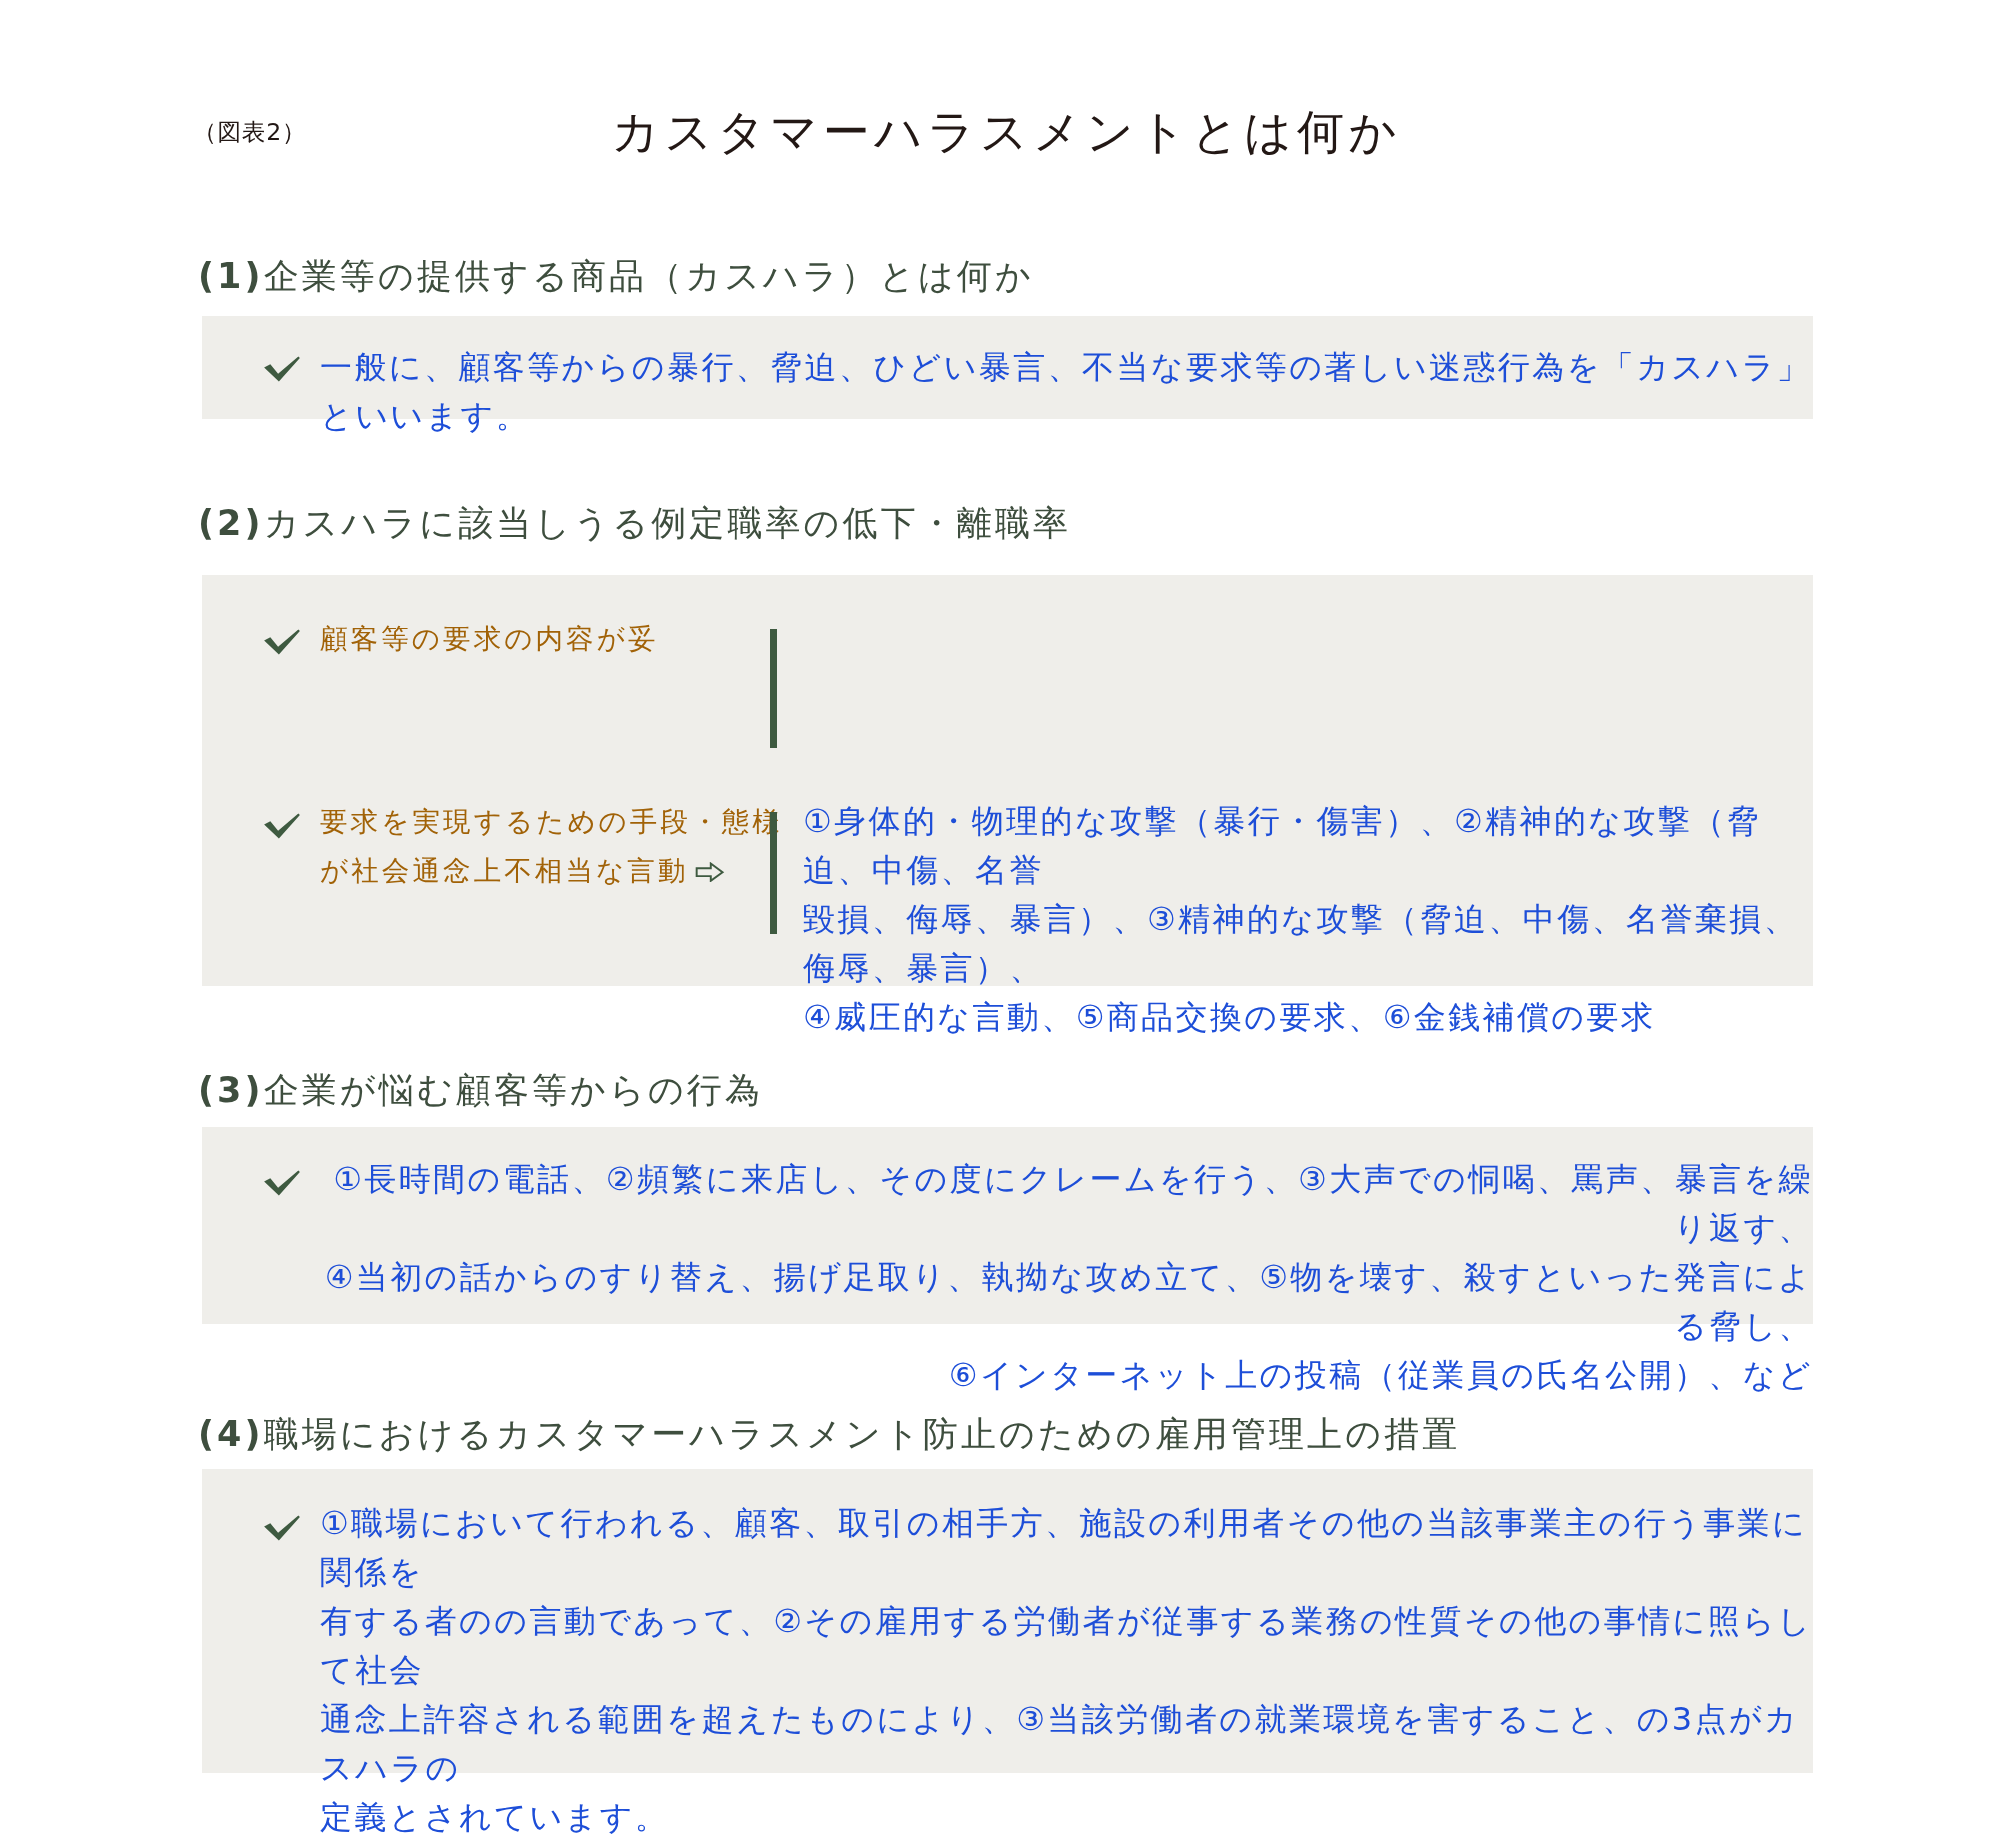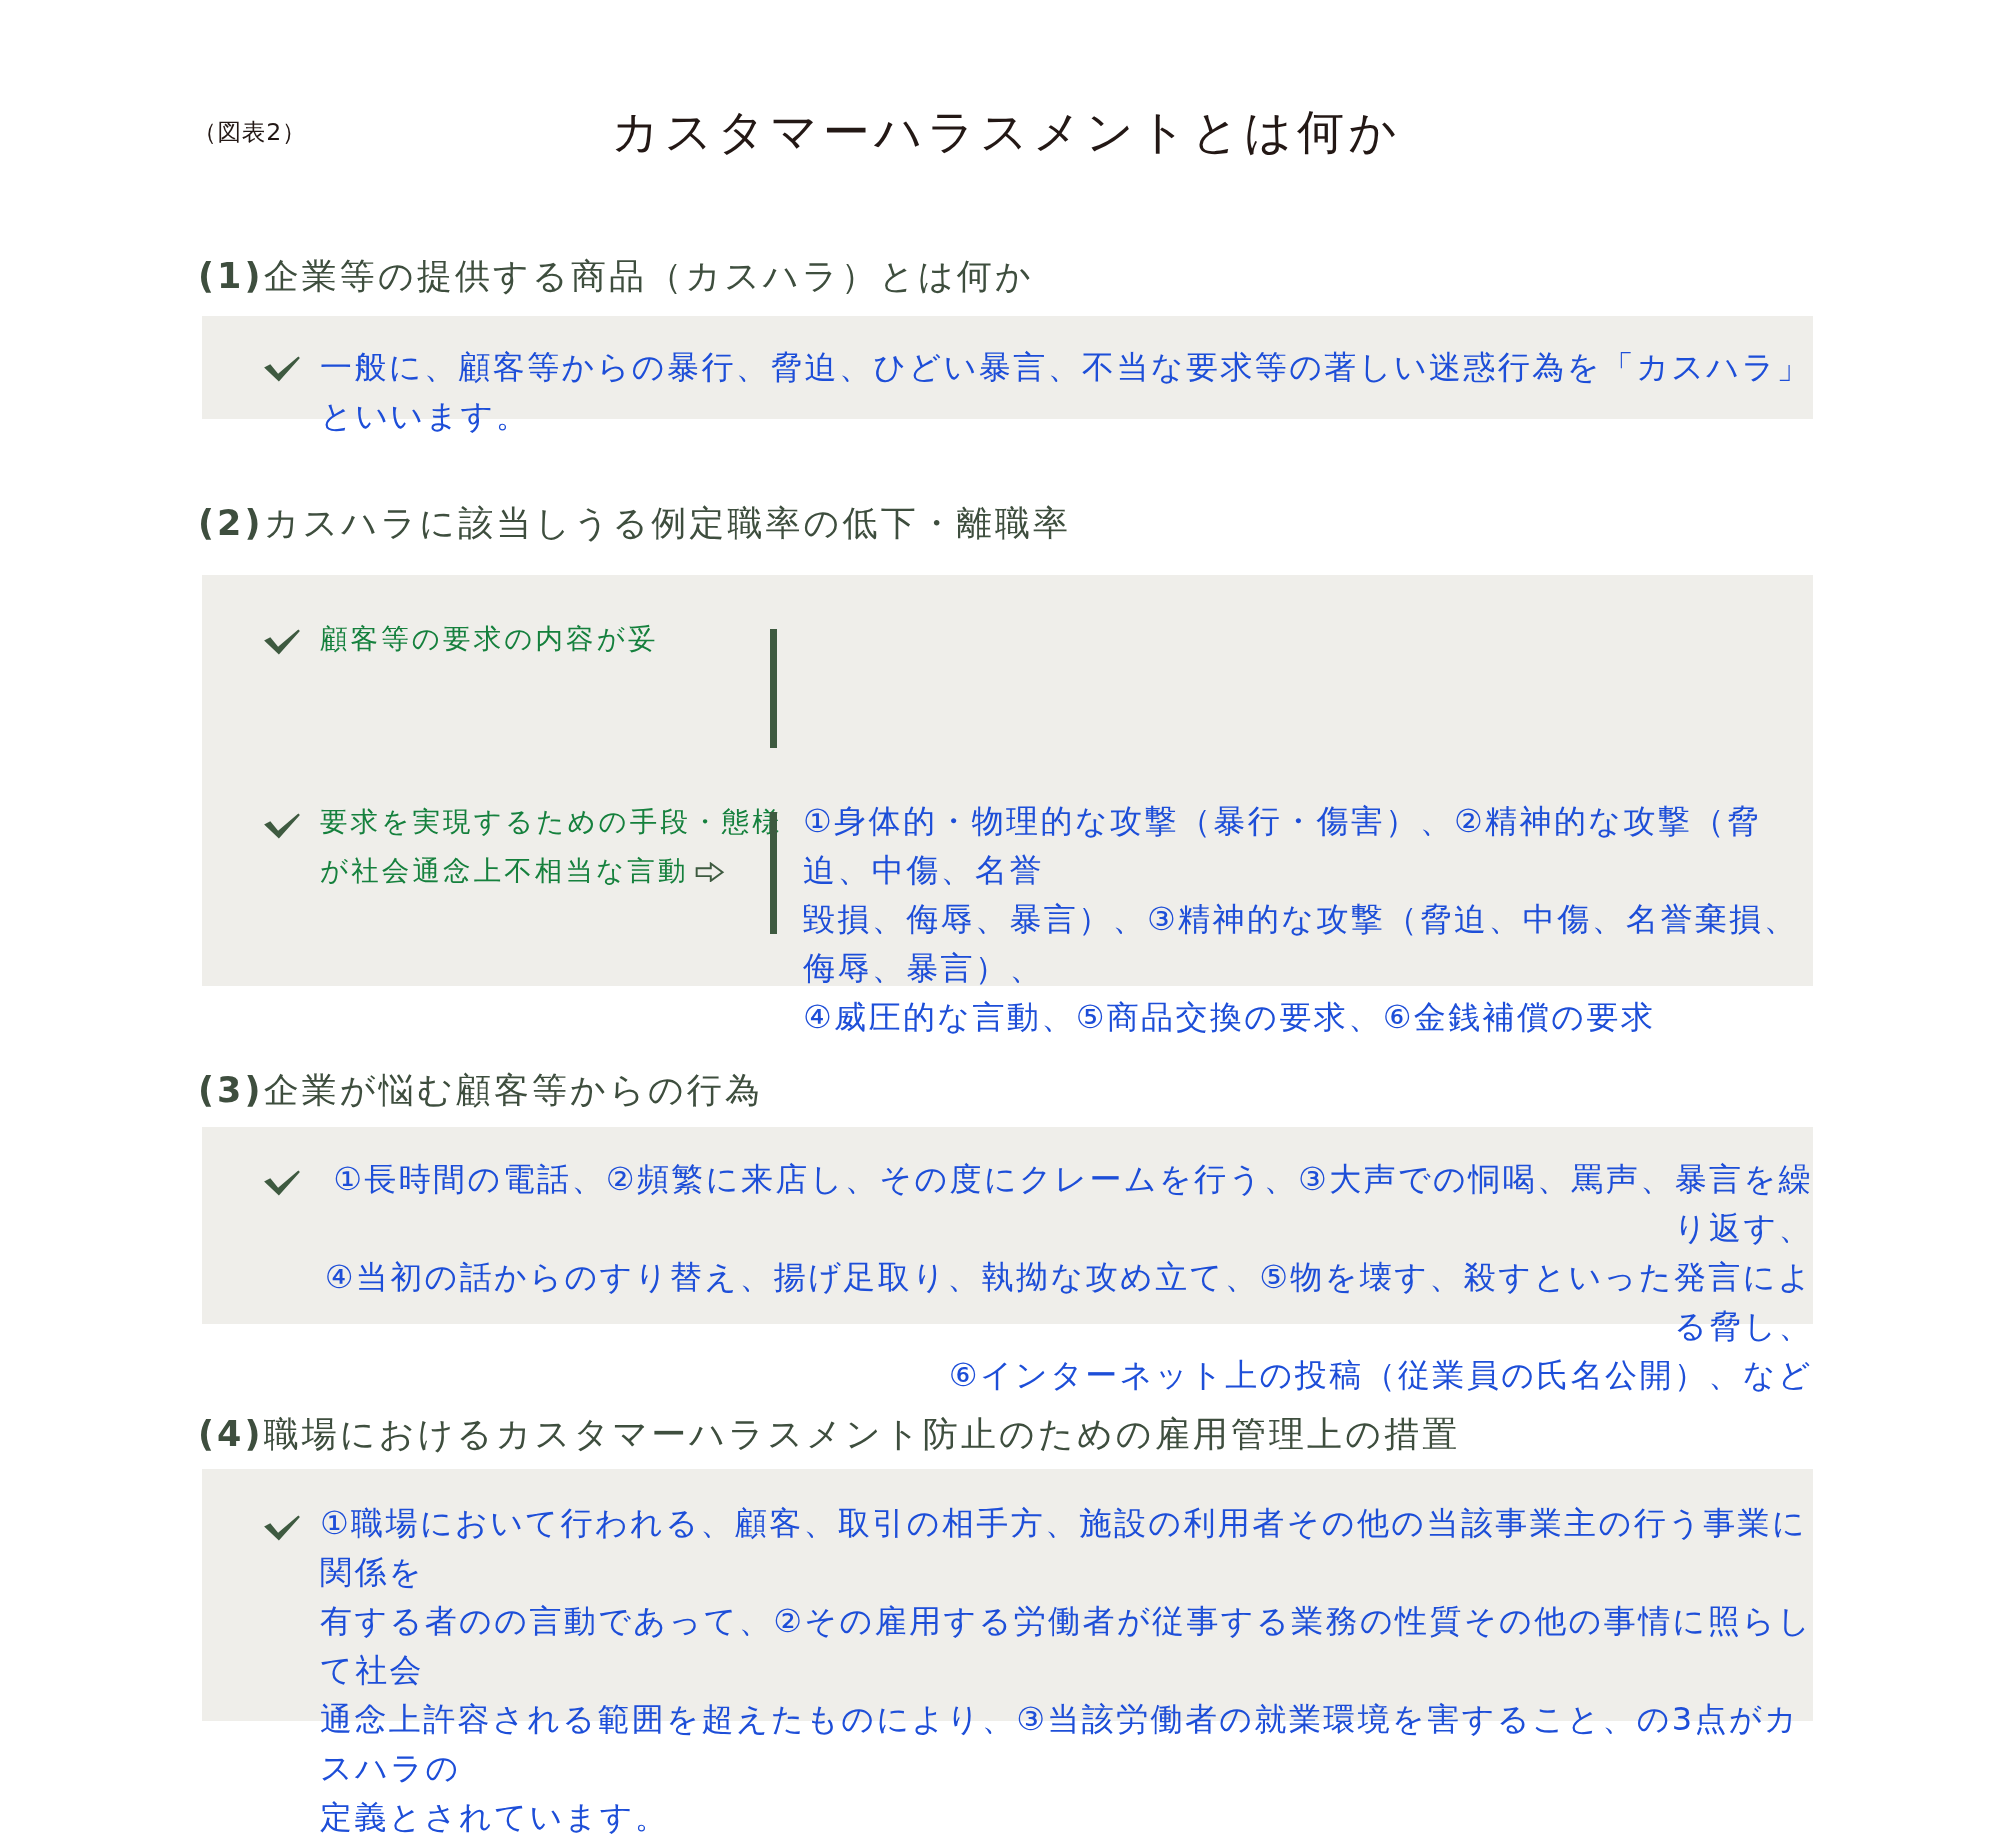--- a/index.html
+++ b/index.html
@@ -27,21 +27,21 @@
     background: #efeeea;
   }
   .check {
     position: absolute; width: 36px; height: 28px;
   }
   .body-text {
     position: absolute; font-size: 32px; color: #1d4ed8;
     letter-spacing: 2.4px; line-height: 49px; white-space: pre-line;
   }
   .green-text {
-    position: absolute; font-size: 27.5px; color: #15803d;
+    position: absolute; font-size: 27.5px; color: #a16207;
     letter-spacing: 3.1px; line-height: 49px;
   }
   .arrow { display: inline-block; vertical-align: middle; margin-left: 6.3px; }
   .vbar {
     position: absolute; width: 7px; background: #3e5a40;
   }
 </style>
 </head>
 <body>
 
@@ -94,21 +94,21 @@
       <path d="M0 16 L8 12 L18 24 L44 2 L46 4 L19 34 Z" fill="#3e5a40"></path>
     </svg>
   <div class="body-text" style="left:118px; top:27.5px;text-align:right;">①長時間の電話、②頻繁に来店し、その度にクレームを行う、③大声での恫喝、罵声、暴言を繰り返す、
 ④当初の話からのすり替え、揚げ足取り、執拗な攻め立て、⑤物を壊す、殺すといった発言による脅し、
 ⑥インターネット上の投稿（従業員の氏名公開）、など</div>
 </div>
 
 <div class="sec-title" style="top:1411px;">
   <span class="num">(4)</span><span>職場におけるカスタマーハラスメント防止のための雇用管理上の措置</span>
 </div>
-<div class="box" style="top:1469px; height:252px;">
+<div class="box" style="top:1469px; height:304px;">
   <svg class="check" style="left:62px; top:45px;" viewBox="0 0 46 36">
       <path d="M0 16 L8 12 L18 24 L44 2 L46 4 L19 34 Z" fill="#3e5a40"></path>
     </svg>
   <div class="body-text" style="left:118px; top:30px;">①職場において行われる、顧客、取引の相手方、施設の利用者その他の当該事業主の行う事業に関係を
 有する者のの言動であって、②その雇用する労働者が従事する業務の性質その他の事情に照らして社会
 通念上許容される範囲を超えたものにより、③当該労働者の就業環境を害すること、の3点がカスハラの
 定義とされています。</div>
 </div>
 
 

